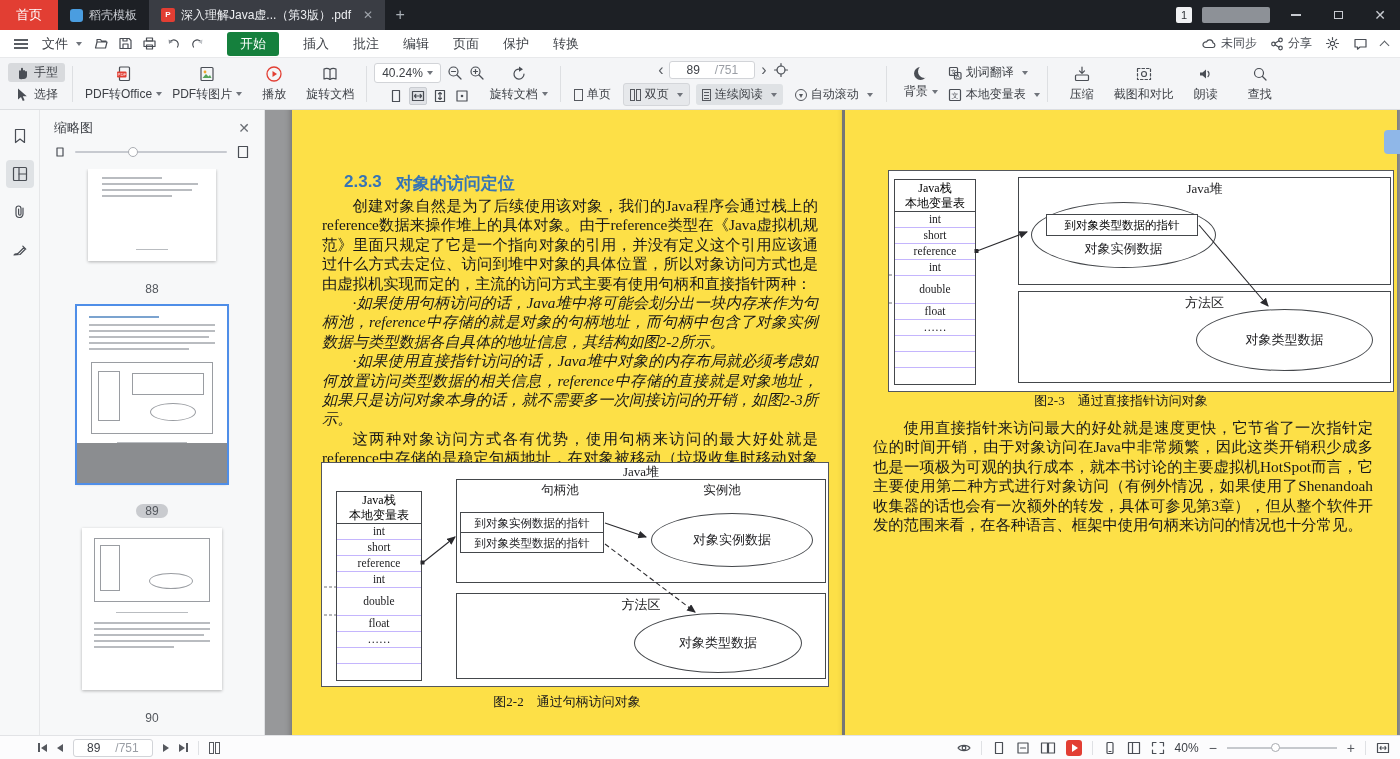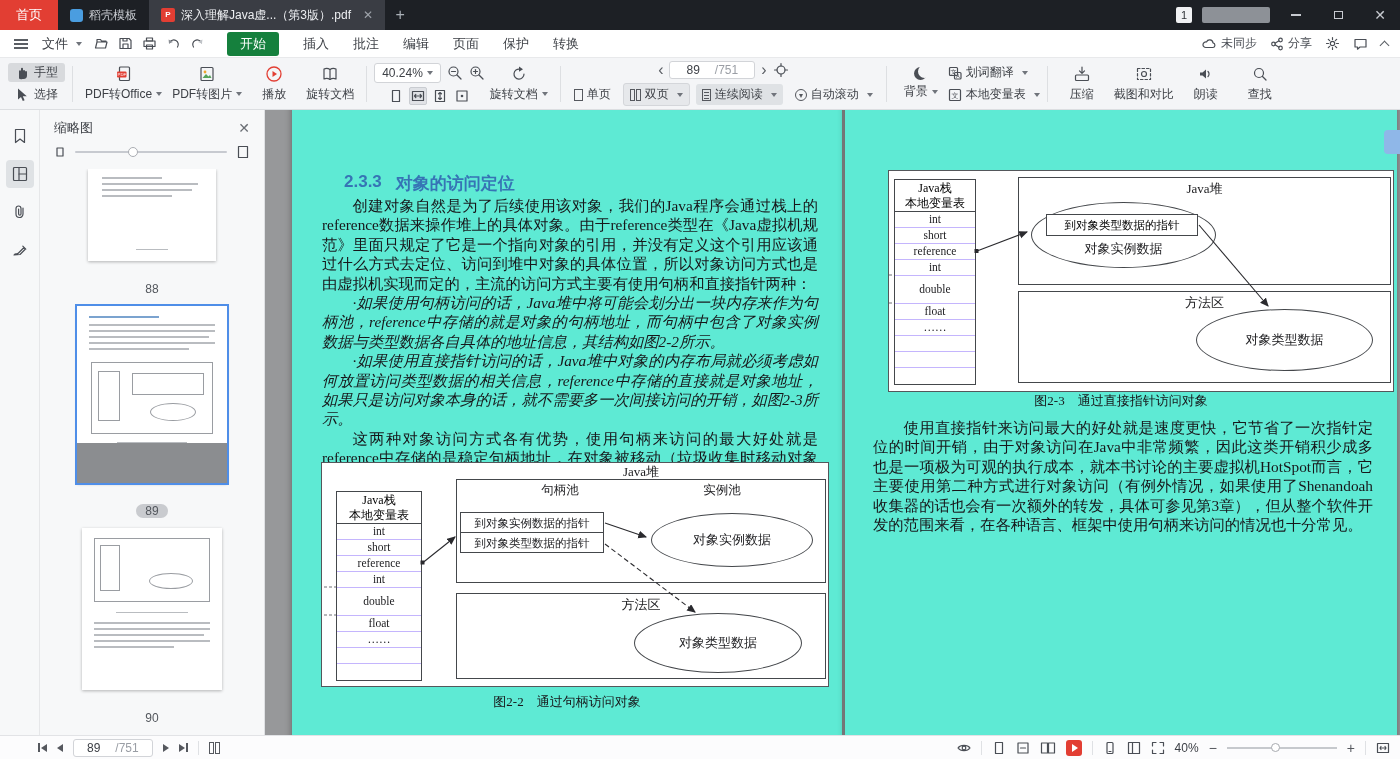--- a/index.html
+++ b/index.html
@@ -84,21 +84,21 @@
   .thumb{background:#fff;box-shadow:0 1px 3px rgba(0,0,0,.28);position:relative;cursor:pointer;}
   .thumb.sel{outline:2px solid #4f8ee8;}
   .tlabel{font-size:12px;color:#53575d;margin:21px 0 10px;}
   .tlabel.sel{background:#c9cbcf;border-radius:8px;padding:0 9px;}
   .tline{position:absolute;background:#b9bcc0;height:2px;}
   .tbox{position:absolute;border:1px solid #9a9da2;}
   .tband{position:absolute;left:0;right:0;bottom:0;background:#8b8d90;}
 
   
   #docarea{position:absolute;left:265px;top:110px;right:0;bottom:24px;background:#97989a;overflow:hidden;}
-  .page{position:absolute;top:-50px;height:700px;background:#5eead4;box-shadow:0 0 7px rgba(0,0,0,.35);}
+  .page{position:absolute;top:-50px;height:700px;background:#fde047;box-shadow:0 0 7px rgba(0,0,0,.35);}
   #pageL{left:27px;width:550px;}
   #pageR{left:580px;width:552px;}
   .h-sec{position:absolute;left:52px;top:112px;color:#3674b5;font-weight:bold;font-size:17px;display:flex;gap:14px;}
   .body-text{position:absolute;font-family:"Liberation Serif","DejaVu Serif",serif;font-size:15.3px;line-height:19.4px;text-align:justify;color:#17171a;}
   #bodyL{left:30px;right:24px;top:136px;}
   #bodyR{left:28px;right:24px;top:358px;}
   .body-text p{text-indent:2em;}
   .kai{font-style:italic;}
   .figcap{position:absolute;left:0;right:0;text-align:center;font-family:"Liberation Serif","DejaVu Serif",serif;font-size:13px;color:#17171a;}
   #capL{top:633px;} #capR{top:332px;}

